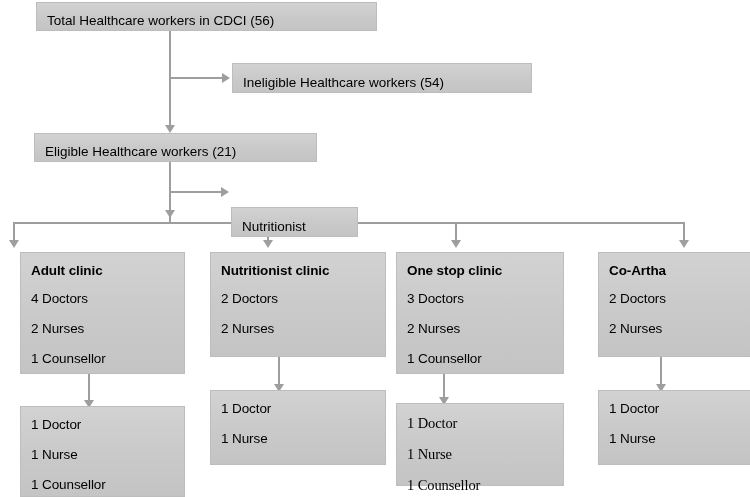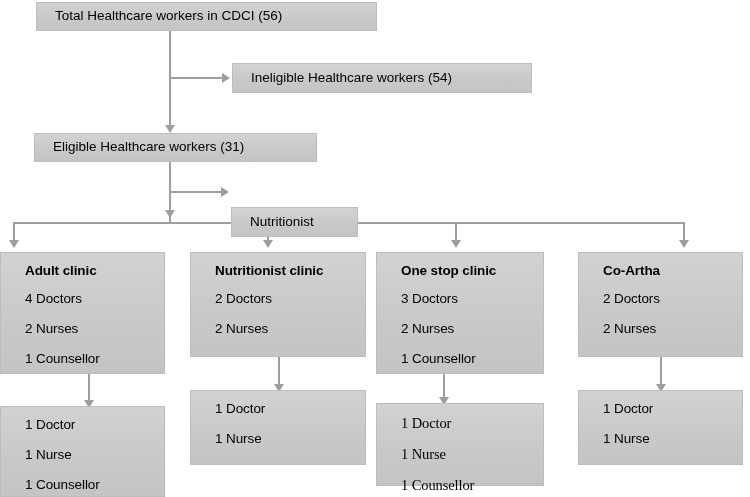--- a/index.html
+++ b/index.html
@@ -20,25 +20,26 @@
     box-sizing: border-box;
     background: linear-gradient(to bottom, #d2d2d2 0%, #c9c9c9 55%, #c4c4c4 100%);
     border: 1px solid #bdbdbd;
     color: #000000;
     font-size: 13.5px;
     line-height: 1.25;
     z-index: 2;
   }
   .node.single {
     display: flex;
-    align-items: center;
-    padding-left: 18px;
+    align-items: flex-end;
+    padding-left: 10px;
   }
   .node.block {
-    padding: 10px 0 0 24px;
+    padding: 10px 0 0 10px;
+    margin-left: 20px;
   }
   .node .title {
     font-weight: bold;
     font-size: 13.5px;
     display: block;
     margin-bottom: 11px;
     letter-spacing: -0.1px;
   }
   .node .row {
     display: block;
@@ -95,21 +96,21 @@
   <div class="arrow-down" style="left:165px; top:125px;"></div>
 
   <div class="hline" style="left:169px; top:77px; width:55px;"></div>
   <div class="arrow-right" style="left:222px; top:73px;"></div>
 
   <div class="node single" style="left:232px; top:63px; width:300px; height:30px;">
     <span>Ineligible Healthcare workers (54)</span>
   </div>
 
   <div class="node single" style="left:34px; top:133px; width:283px; height:29px;">
-    <span>Eligible Healthcare workers (31)</span>
+    <span>Eligible Healthcare workers (21)</span>
   </div>
 
   <div class="vline" style="left:169px; top:162px; height:61px;"></div>
   <div class="arrow-down" style="left:165px; top:210px;"></div>
 
   <div class="hline" style="left:169px; top:191px; width:54px;"></div>
   <div class="arrow-right" style="left:221px; top:187px;"></div>
 
   <div class="node single" style="left:231px; top:177px; width:127px; height:30px;margin-top:30px;">
     <span>Nutritionist</span>

